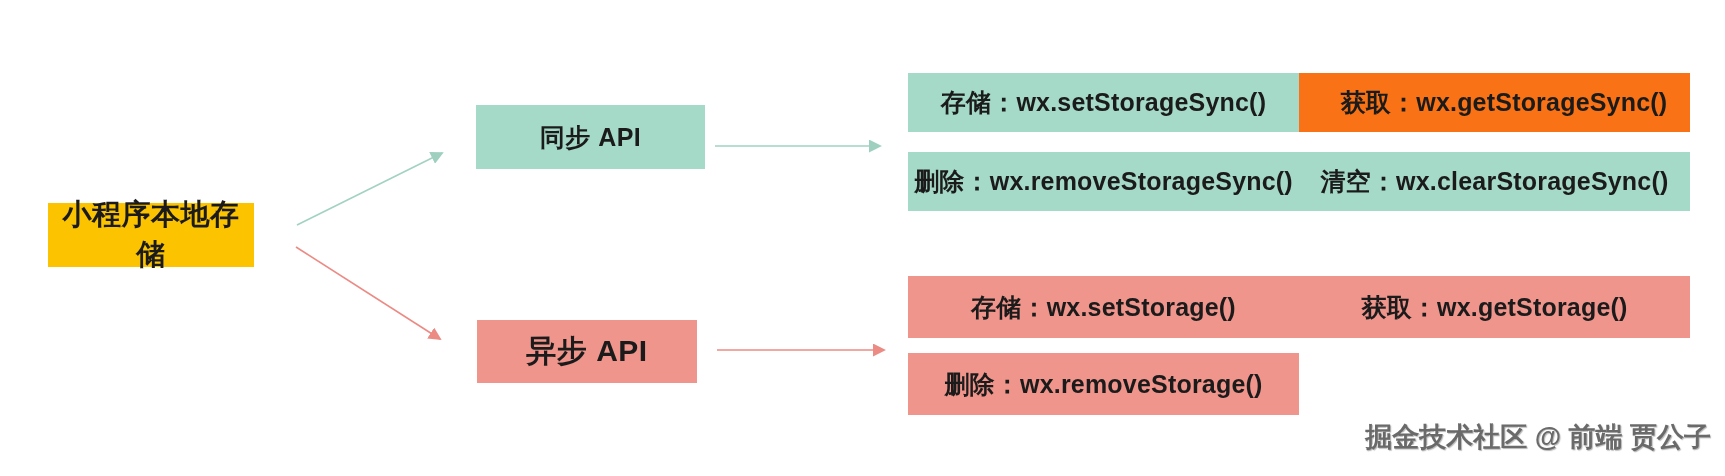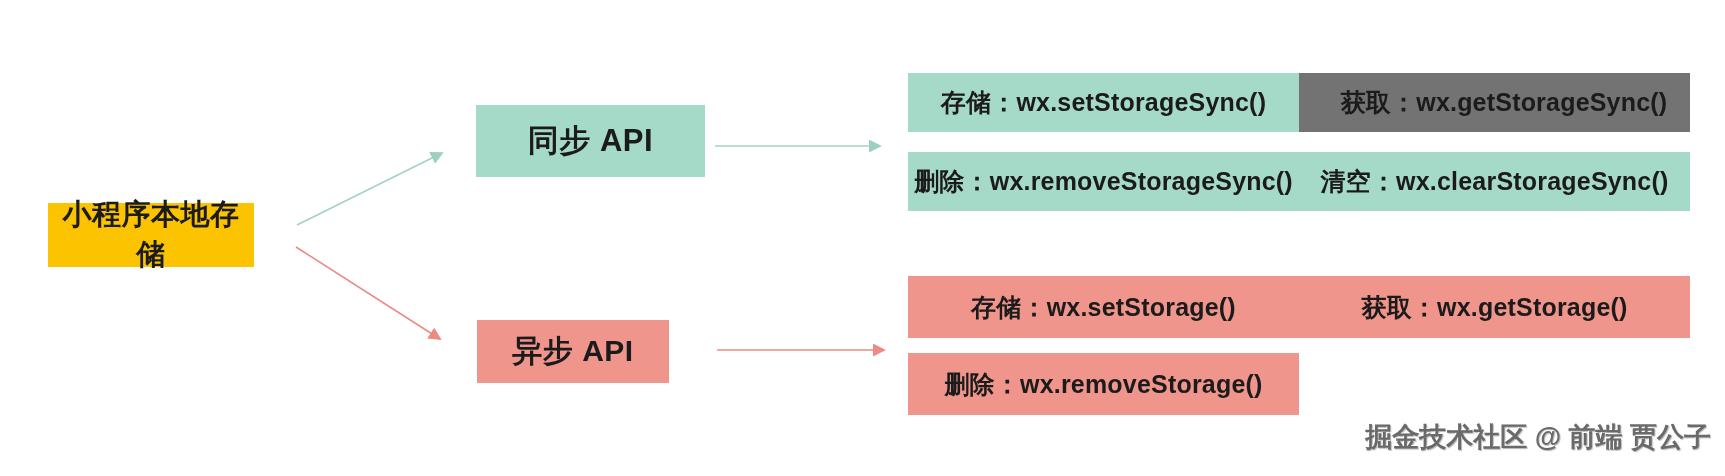--- a/index.html
+++ b/index.html
@@ -12,22 +12,22 @@
     color:#1b1b1b;
   }
   .node{
     position:absolute;
     display:flex;align-items:center;justify-content:center;
     text-align:center;
     font-weight:600;
     letter-spacing:.5px;
   }
   .root-node{left:48px;top:203px;width:206px;height:64px;font-size:29px;}
-  .sync-node{left:476px;top:105px;width:229px;height:72px;font-size:31px;text-align:right;}
-  .async-node{left:477px;top:320px;width:192px;height:63px;font-size:30px;}
+  .sync-node{left:476px;top:105px;width:229px;height:64px;font-size:25px;text-align:right;}
+  .async-node{left:477px;top:320px;width:220px;height:63px;font-size:30px;}
   .leaf-grid{
     position:absolute;left:908px;width:782px;
     display:grid;grid-template-columns:1fr 1fr;
   }
   .sync-grid{top:73px;grid-template-rows:59px 59px;row-gap:20px;}
   .async-grid{top:276px;grid-template-rows:62px 62px;row-gap:15px;}
   .leaf{
     display:flex;align-items:center;justify-content:center;
     font-size:25px;font-weight:600;letter-spacing:.2px;
     white-space:nowrap;
@@ -66,21 +66,21 @@
   </svg>
 
   <div class="node root-node" style="background: rgb(252, 196, 0);">小程序本地存储</div>
 
   <div class="node sync-node" style="background: rgb(165, 217, 200);">同步 API</div>
 
   <div class="node async-node" style="background: rgb(240, 149, 140);">异步 API</div>
 
   <div class="leaf-grid sync-grid">
     <div class="leaf" style="background: rgb(165, 217, 200);">存储：wx.setStorageSync()</div>
-    <div class="leaf" style="background: #737373; padding-left: 19px;">获取：wx.getStorageSync()</div>
+    <div class="leaf" style="background: #f97316; padding-left: 19px;">获取：wx.getStorageSync()</div>
     <div class="leaf" style="background: rgb(165, 217, 200);">删除：wx.removeStorageSync()</div>
     <div class="leaf" style="background: rgb(165, 217, 200);">清空：wx.clearStorageSync()</div>
   </div>
 
   <div class="leaf-grid async-grid">
     <div class="leaf" style="background: rgb(240, 149, 140);">存储：wx.setStorage()</div>
     <div class="leaf" style="background: rgb(240, 149, 140);">获取：wx.getStorage()</div>
     <div class="leaf" style="background: rgb(240, 149, 140);">删除：wx.removeStorage()</div>
   </div>
 

